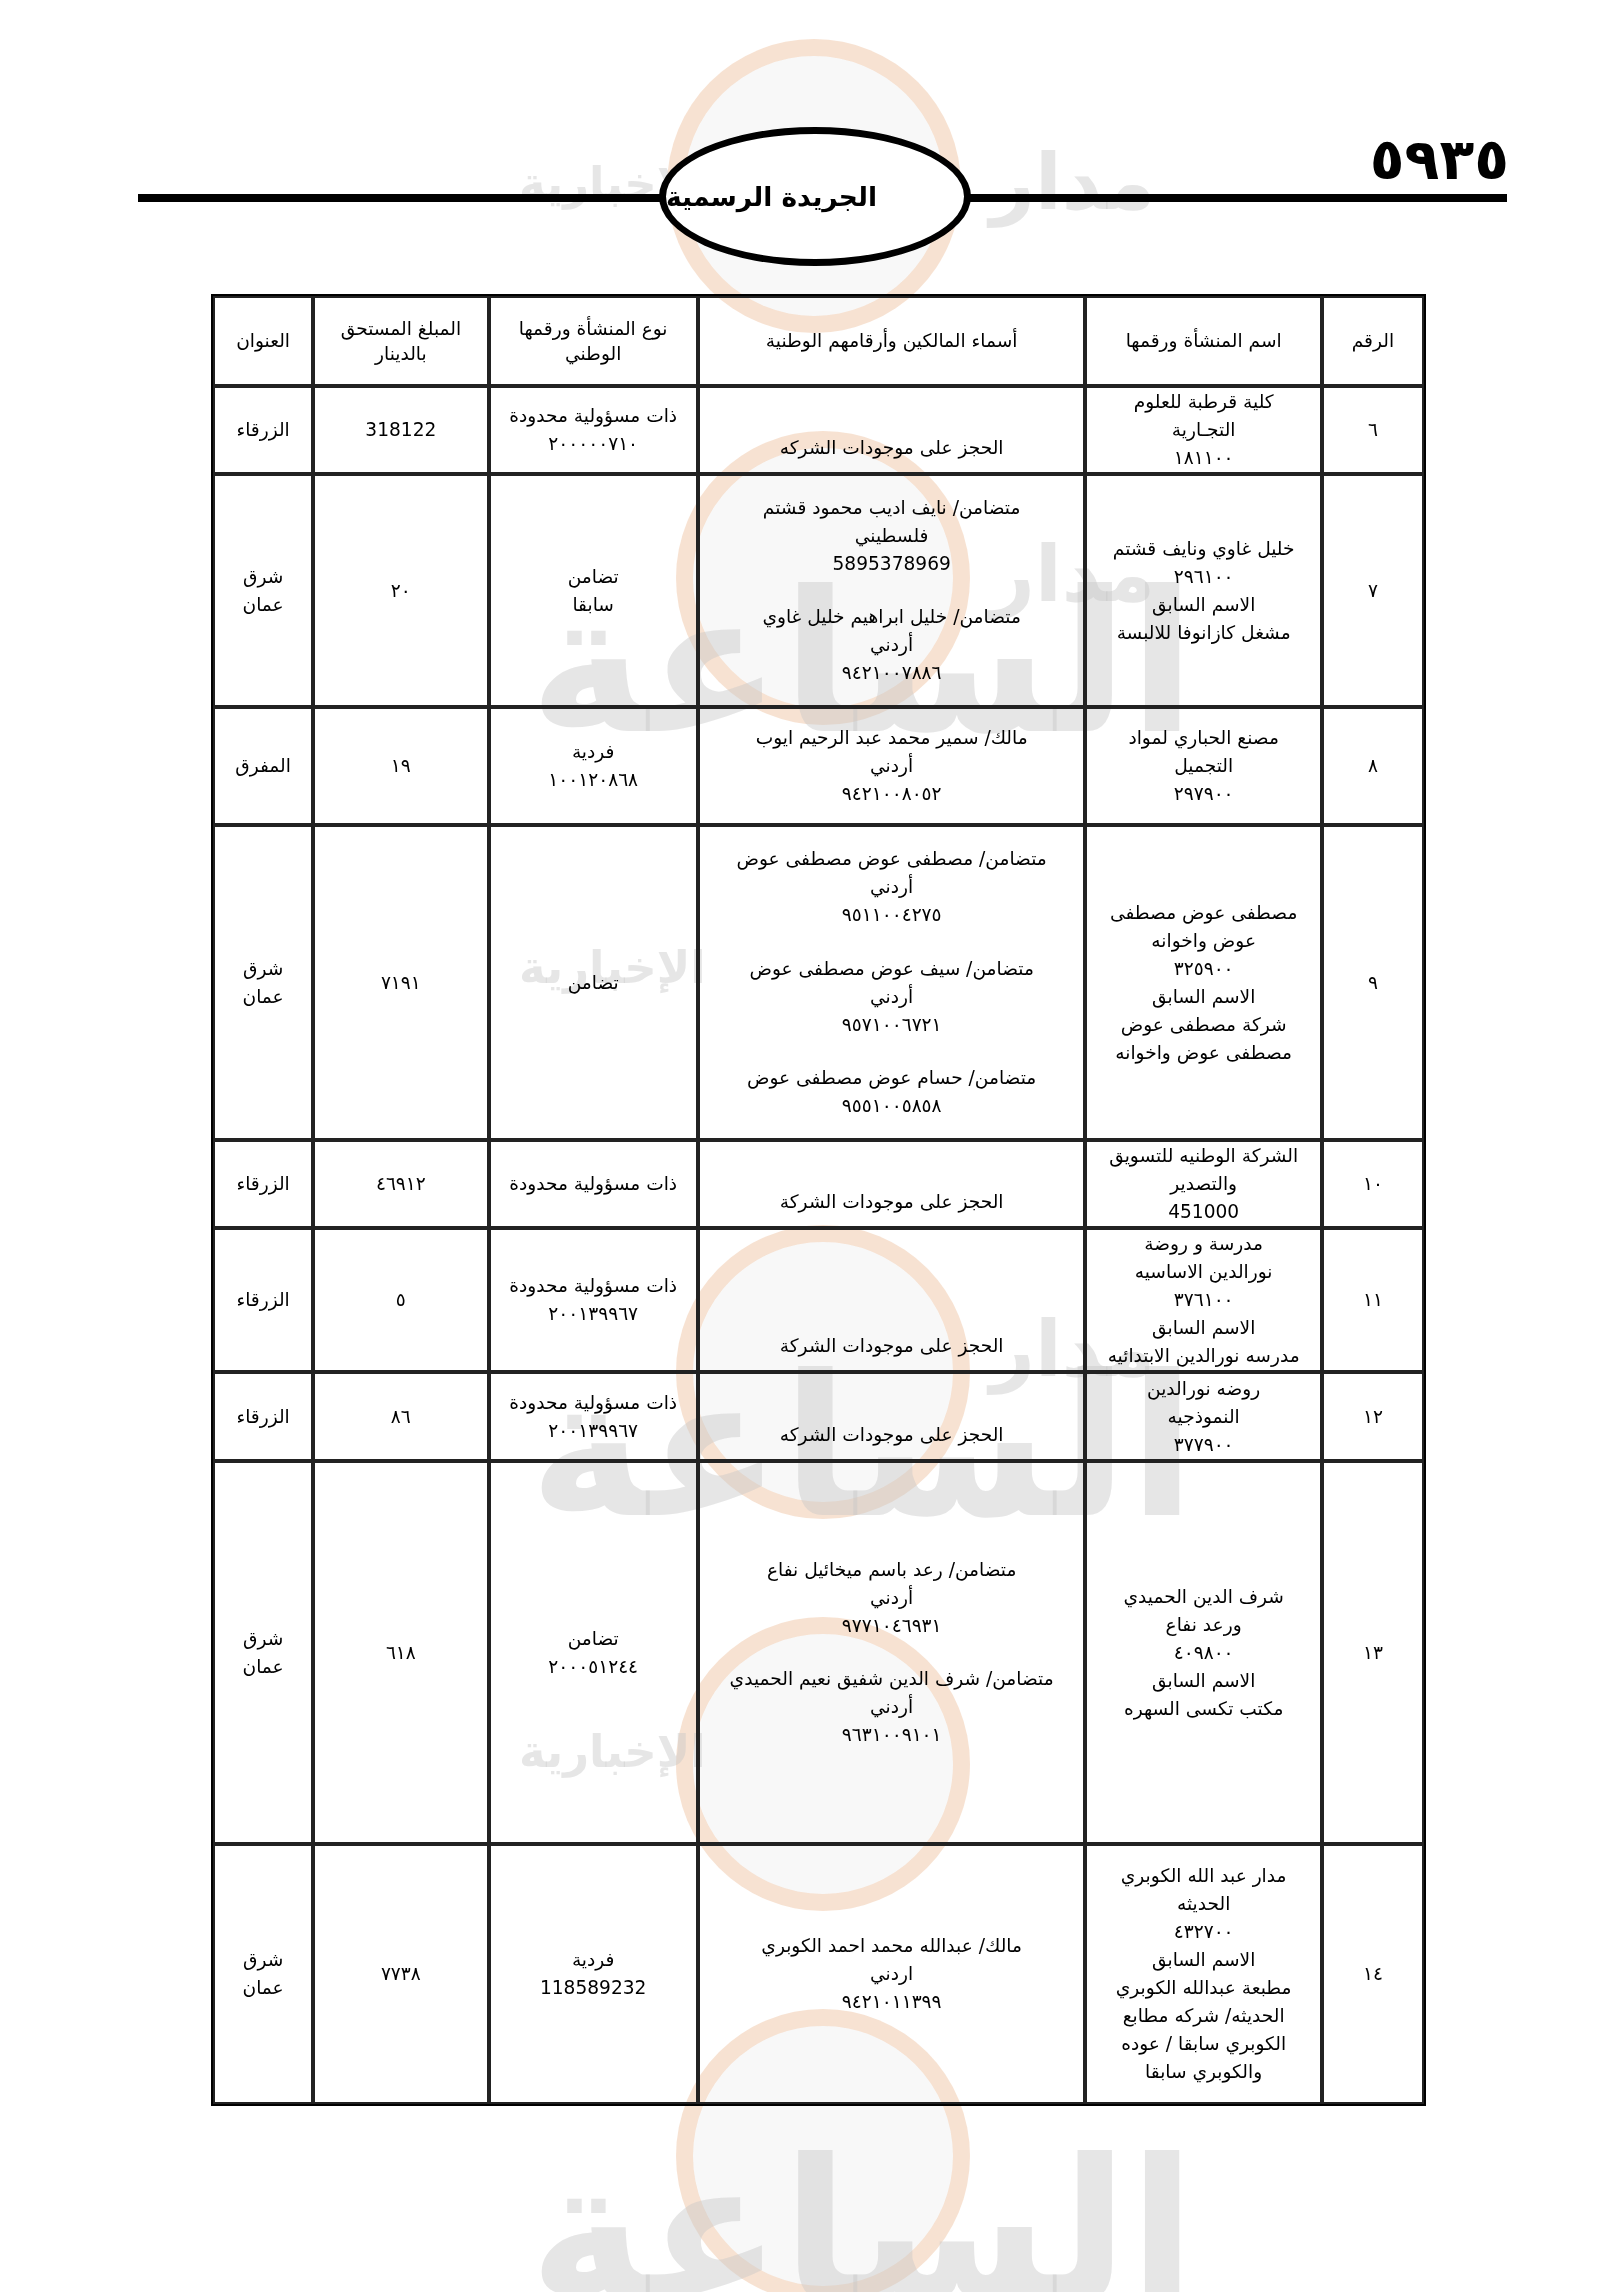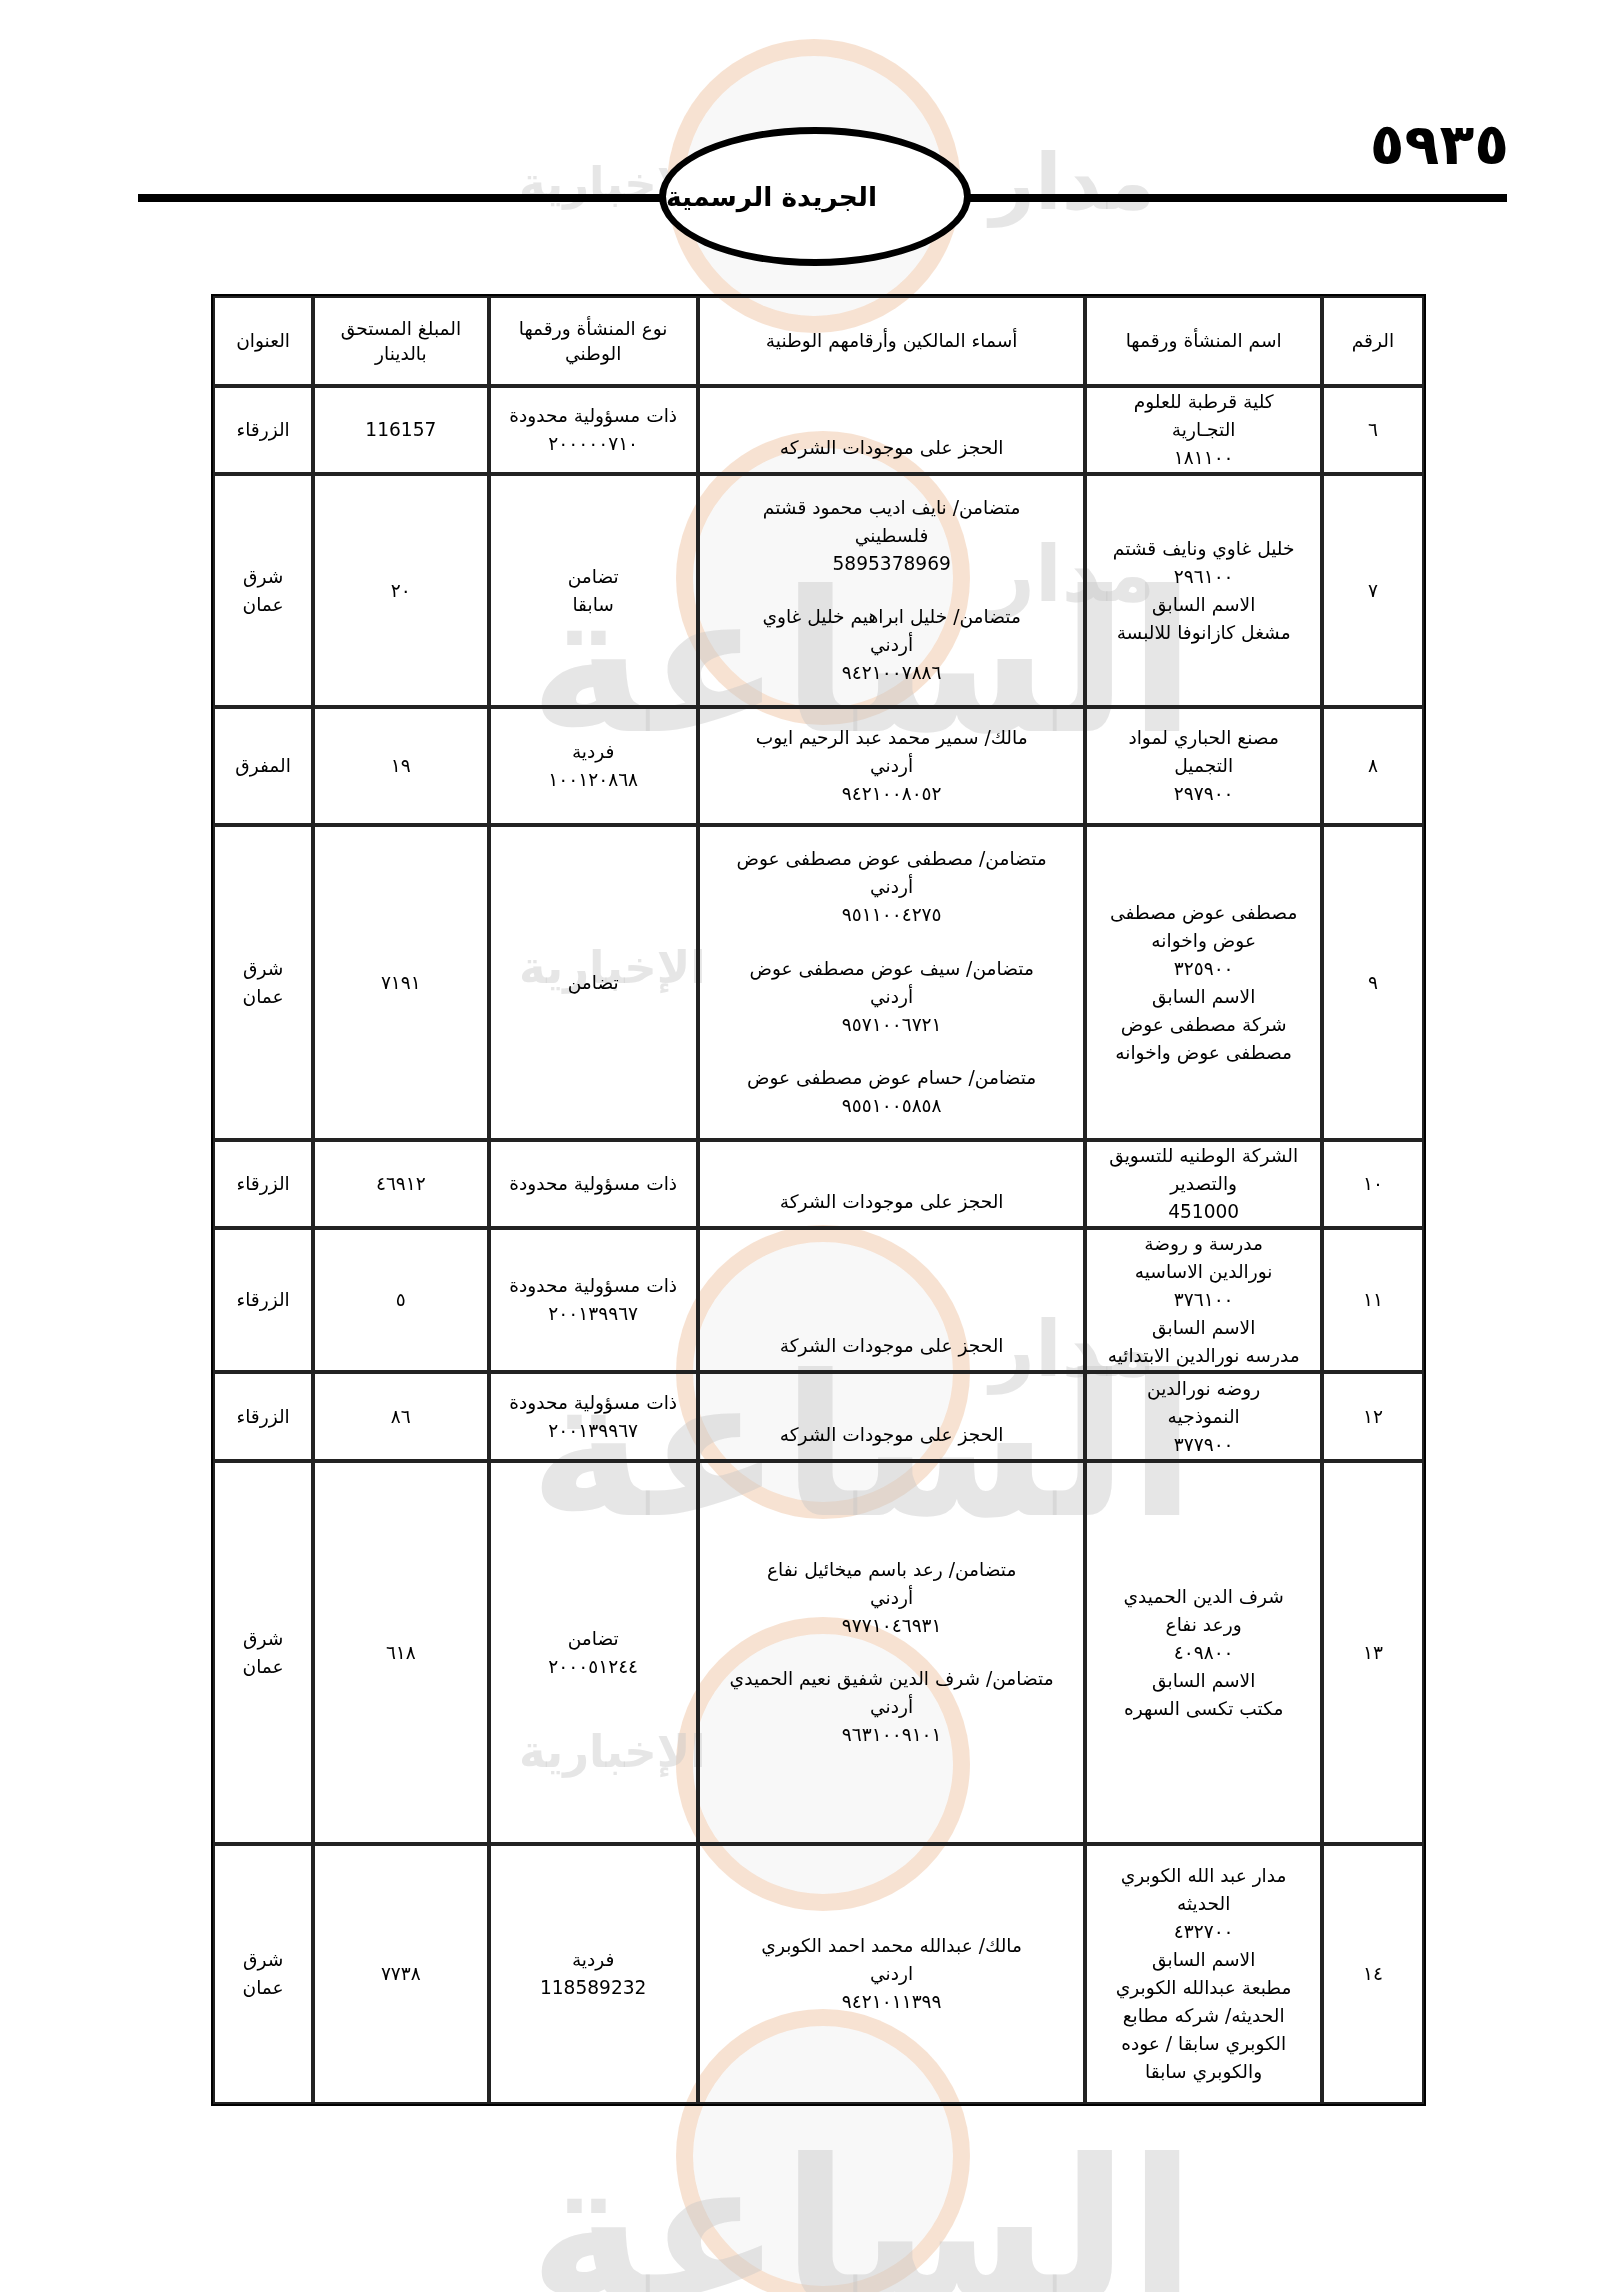--- a/index.html
+++ b/index.html
@@ -7,21 +7,21 @@
          font-family:"DejaVu Sans", "Liberation Sans", sans-serif; color:#000; }
   .wm { position:absolute; pointer-events:none; }
   .wm-clock { width:294px; height:294px; border-radius:50%;
               border:17.6px solid rgba(245,170,110,0.28); background:rgba(235,235,235,0.35); box-sizing:border-box; }
   .wm-text { color:rgba(200,200,200,0.45); font-weight:bold; font-family:"DejaVu Sans", sans-serif; direction:rtl; }
   .rule { position:absolute; left:138px; top:194px; width:1369px; height:7.8px; background:#000; }
   .ellipse { position:absolute; left:659px; top:127px; width:312px; height:139px; border:7.8px solid #000;
              border-radius:50%; background:#fff; box-sizing:border-box;
              display:flex; align-items:center; justify-content:flex-start; }
   .ellipse span { font-size:26.5px; font-weight:bold; direction:rtl; }
-  .pagenum { position:absolute; left:1367px; top:116px; width:142px; text-align:right; font-size:57px; font-weight:bold; line-height:1; }
+  .pagenum { position:absolute; left:1367px; top:131px; width:142px; text-align:right; font-size:57px; font-weight:bold; line-height:1; }
   table.gz { position:absolute; left:211px; top:294px; width:1215px; border-collapse:separate; border-spacing:0;
              direction:rtl; border:2.9px double #000; }
   table.gz td, table.gz th { border:2.9px double #222; text-align:center; vertical-align:middle;
              font-size:18.6px; font-weight:normal; line-height:28px; padding:0 5.9px; }
   table.gz th { font-weight:normal; font-size:18.6px; line-height:25.5px; }
   .blk { display:block; }
   .gap { height:25.5px; }
 </style>
 </head>
 <body>
@@ -74,21 +74,21 @@
           <span class="blk">التجـارية</span>
           <span class="blk">١٨١١٠٠</span>
         </td>
         <td style="vertical-align: bottom; padding-bottom: 9.8px;">
           <span class="blk">الحجز على موجودات الشركه</span>
         </td>
         <td>
           <span class="blk">ذات مسؤولية محدودة</span>
           <span class="blk">٢٠٠٠٠٠٧١٠</span>
         </td>
-        <td>116157</td>
+        <td>318122</td>
         <td>
           <span class="blk">الزرقاء</span>
         </td>
       </tr>
       <tr style="height:233px">
         <td>٧</td>
         <td>
           <span class="blk">خليل غاوي ونايف قشتم</span>
           <span class="blk">٢٩٦١٠٠</span>
           <span class="blk">الاسم السابق</span>

